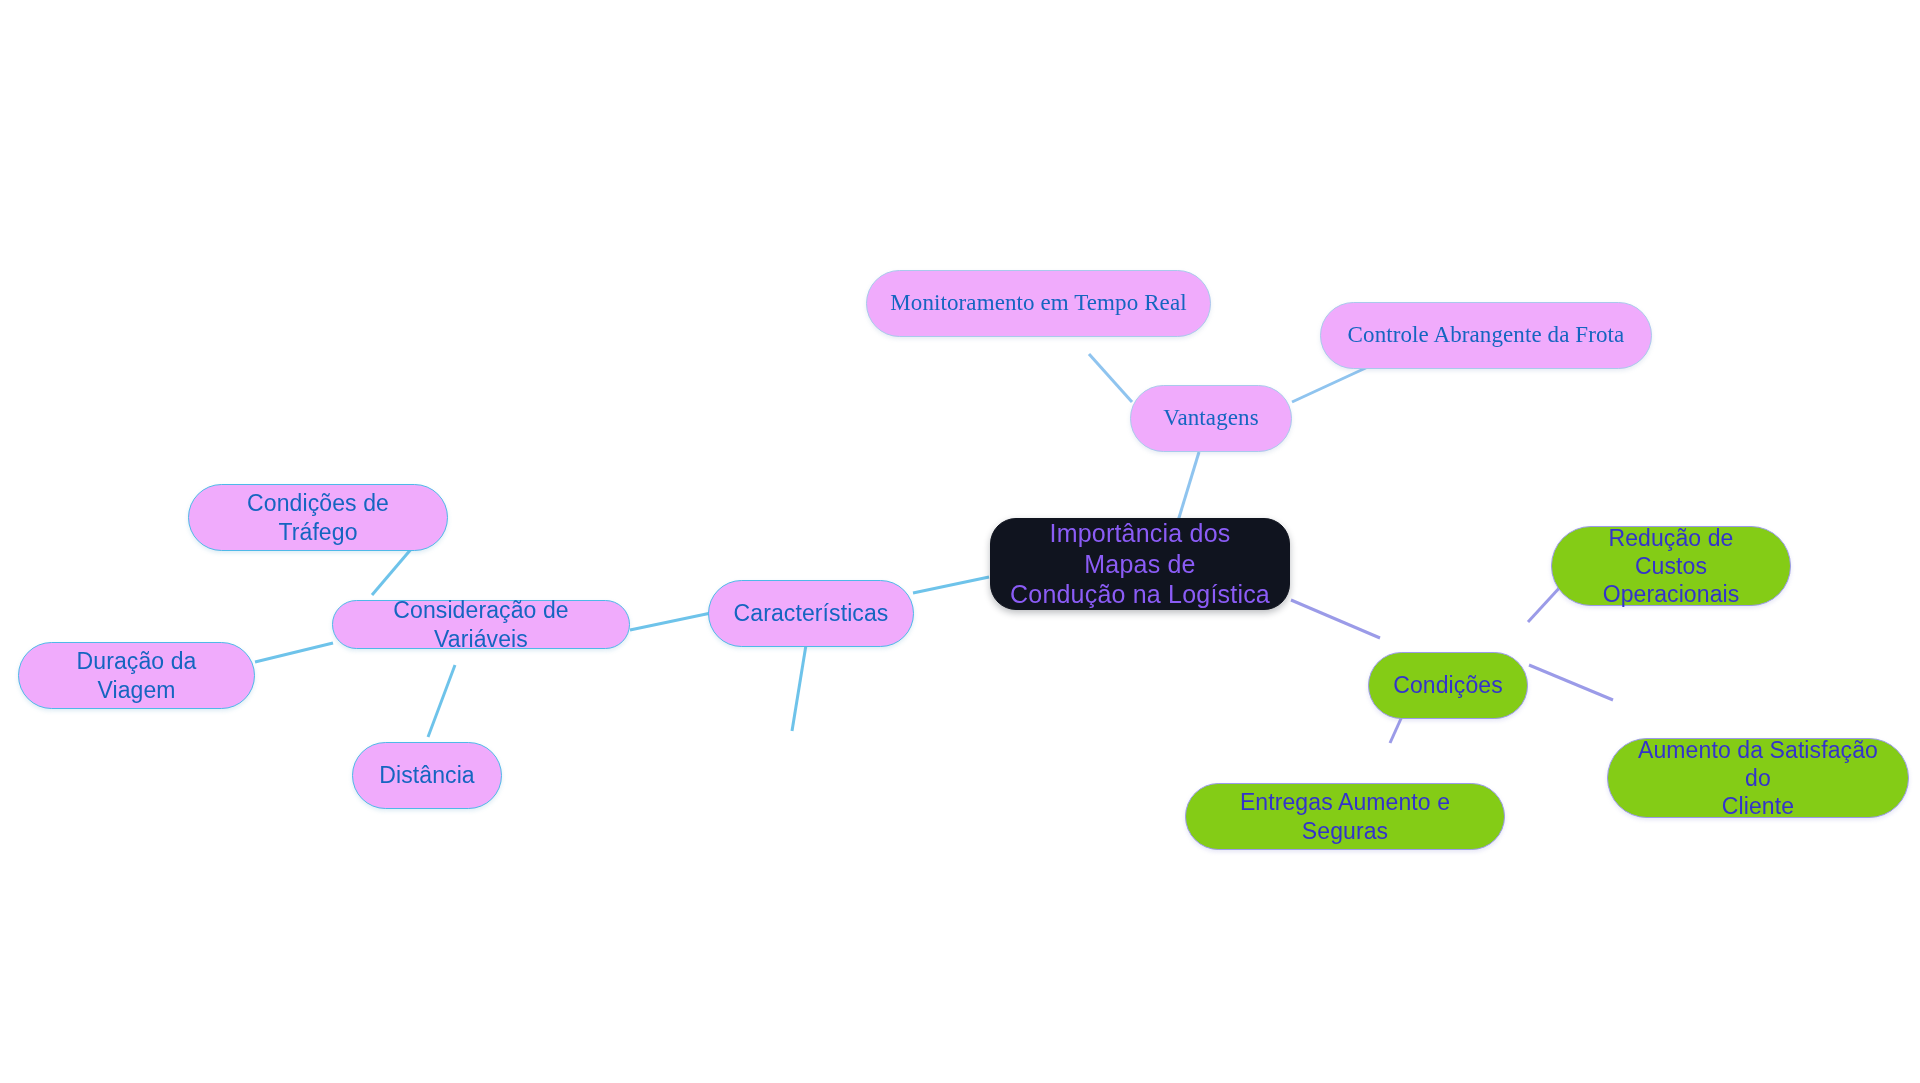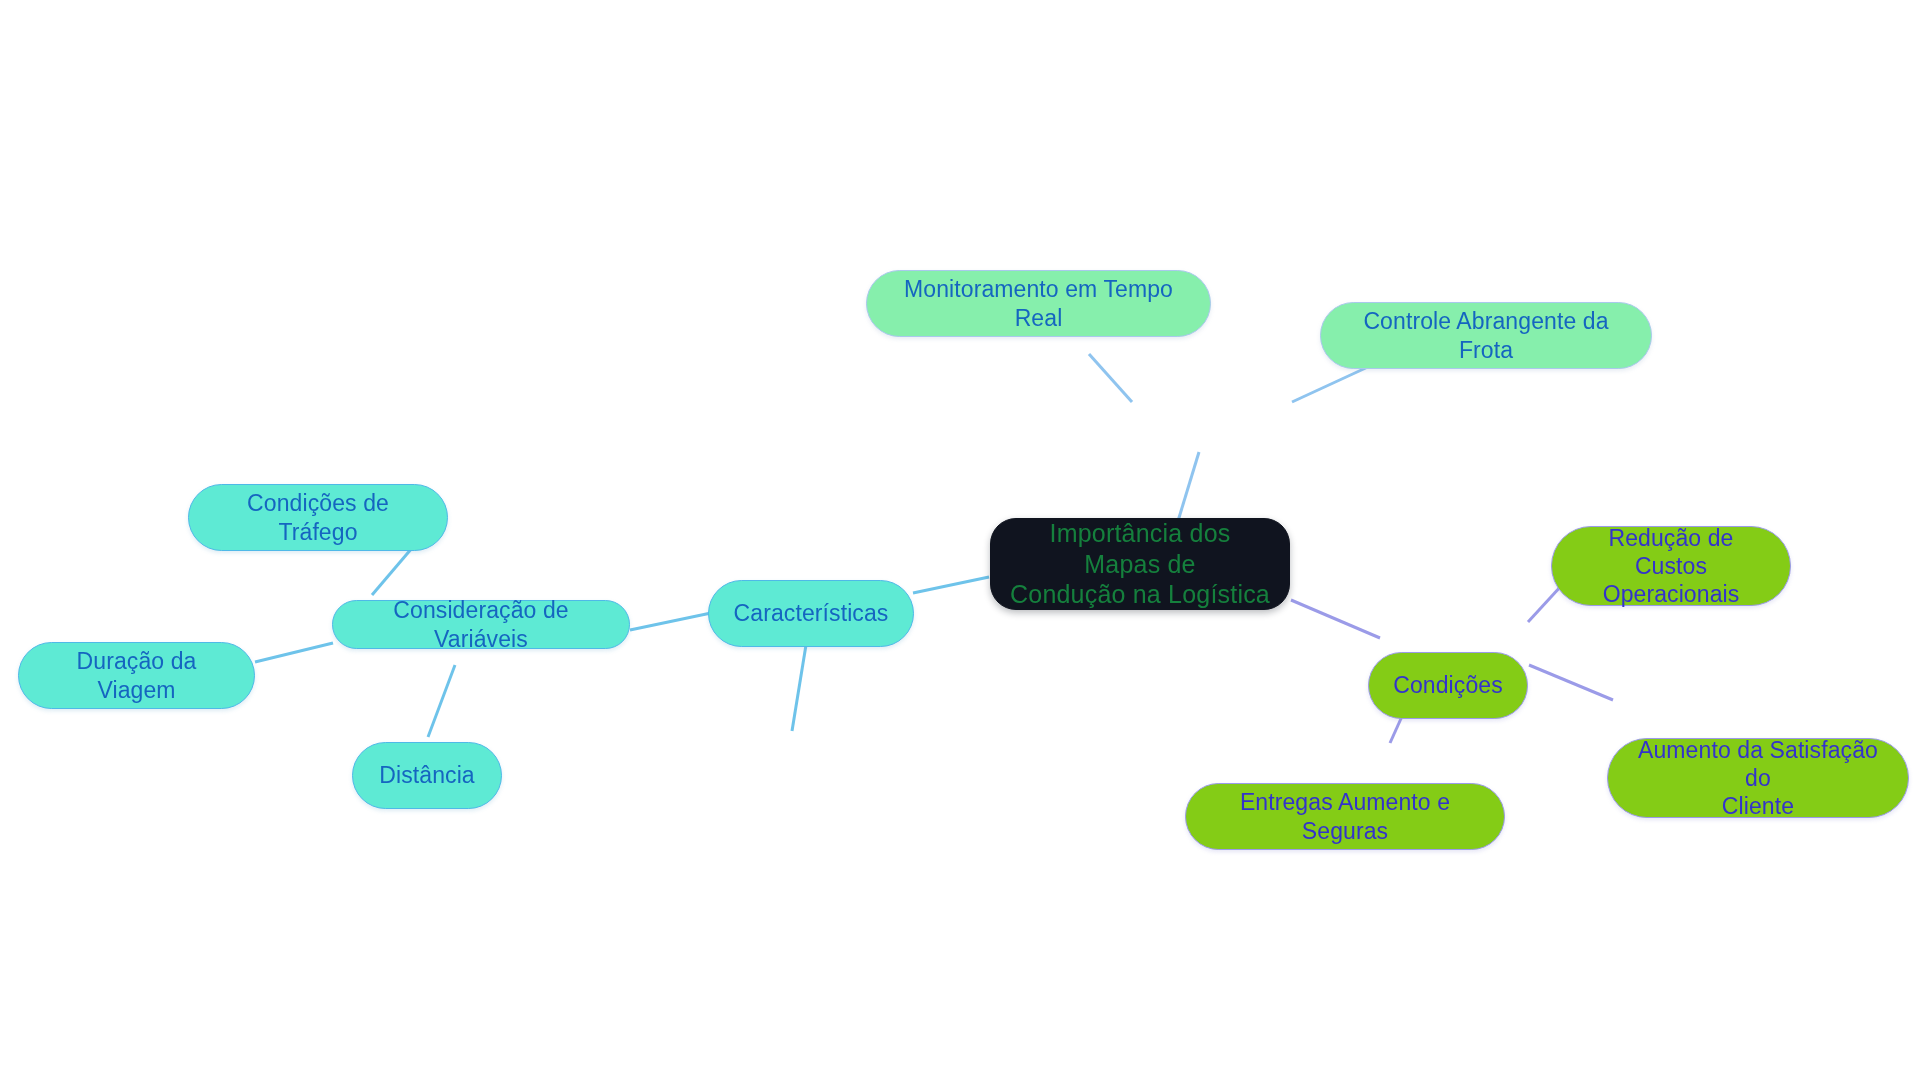--- a/index.html
+++ b/index.html
@@ -46,40 +46,41 @@
     line-height: 1.22;
     letter-spacing: 0.1px;
     white-space: pre-line;
     padding: 0 18px;
   }
 
   
   .node.root {
     background: #10141f;
     border-color: #10141f;
-    color: #15803d;
+    color: #8b5cf6;
     font-size: 25px;
     border-radius: 26px;
     box-shadow: 0 3px 7px rgba(15,20,32,0.28);
     letter-spacing: 0.2px;
     text-align: center;
   }
 
   
   .node.blue {
-    background: #86efac;
+    background: #f0abfc;
     border-color: #a9c9ec;
     color: #1565c0;
     font-size: 23px;
     box-shadow: 0 2px 4px rgba(120,150,190,0.18);
+    font-family: Liberation Serif, serif;
   }
 
   
   .node.cyan {
-    background: #5eead4;
+    background: #f0abfc;
     border-color: #4fb9e8;
     color: #1565c0;
     font-size: 23px;
     box-shadow: 0 2px 4px rgba(90,160,200,0.20);
   }
 
   
   .node.purple {
     background: #84cc16;
     border-color: #9b9be8;
@@ -119,20 +120,21 @@
     <line x1="1528" y1="622" x2="1573" y2="573" stroke="#9b9be8" stroke-width="3"></line>
 
     <line x1="1422" y1="672" x2="1390" y2="743" stroke="#9b9be8" stroke-width="3"></line>
 
     <line x1="1529" y1="665" x2="1613" y2="700" stroke="#9b9be8" stroke-width="3"></line>
   </svg>
 
   <div class="node root" style="left:990px; top:518px; width:300px; height:92px;">Importância dos Mapas de
 Condução na Logística</div>
 
+  <div class="node blue" style="left:1130px; top:385px; width:162px; height:67px;">Vantagens</div>
 
   <div class="node blue" style="left:866px; top:270px; width:345px; height:67px;">Monitoramento em Tempo Real</div>
 
   <div class="node blue" style="left:1320px; top:302px; width:332px; height:67px;">Controle Abrangente da Frota</div>
 
   <div class="node cyan" style="left:708px; top:580px; width:206px; height:67px;">Características</div>
 
   <div class="node cyan" style="left:332px; top:600px; width:298px; height:49px;">Consideração de Variáveis</div>
 
   <div class="node cyan" style="left:188px; top:484px; width:260px; height:67px;">Condições de Tráfego</div>

